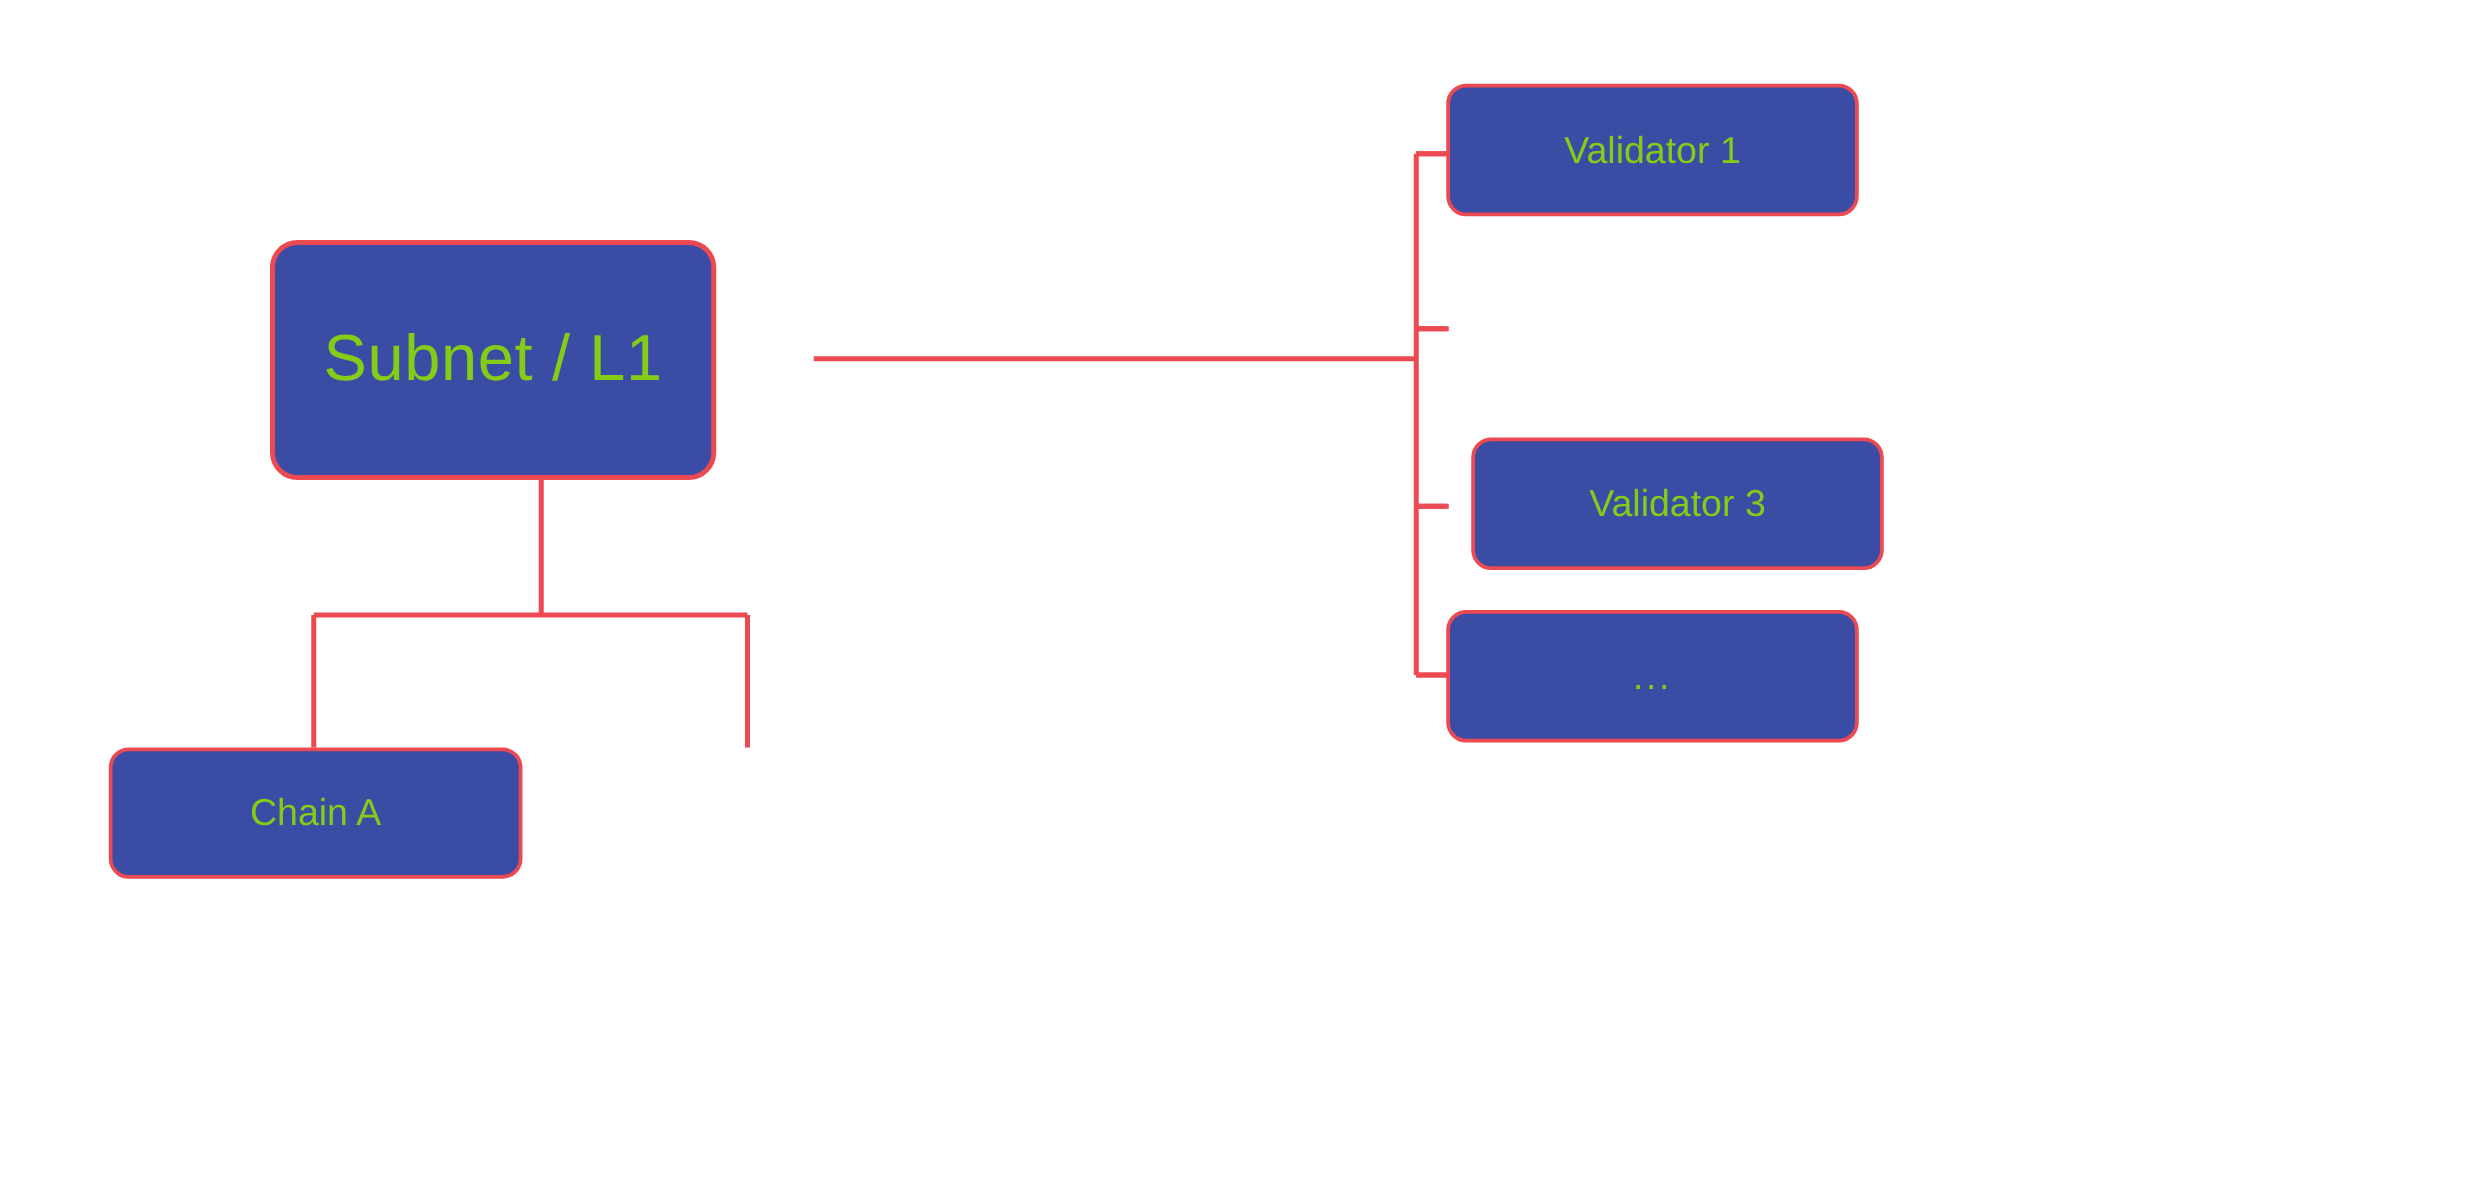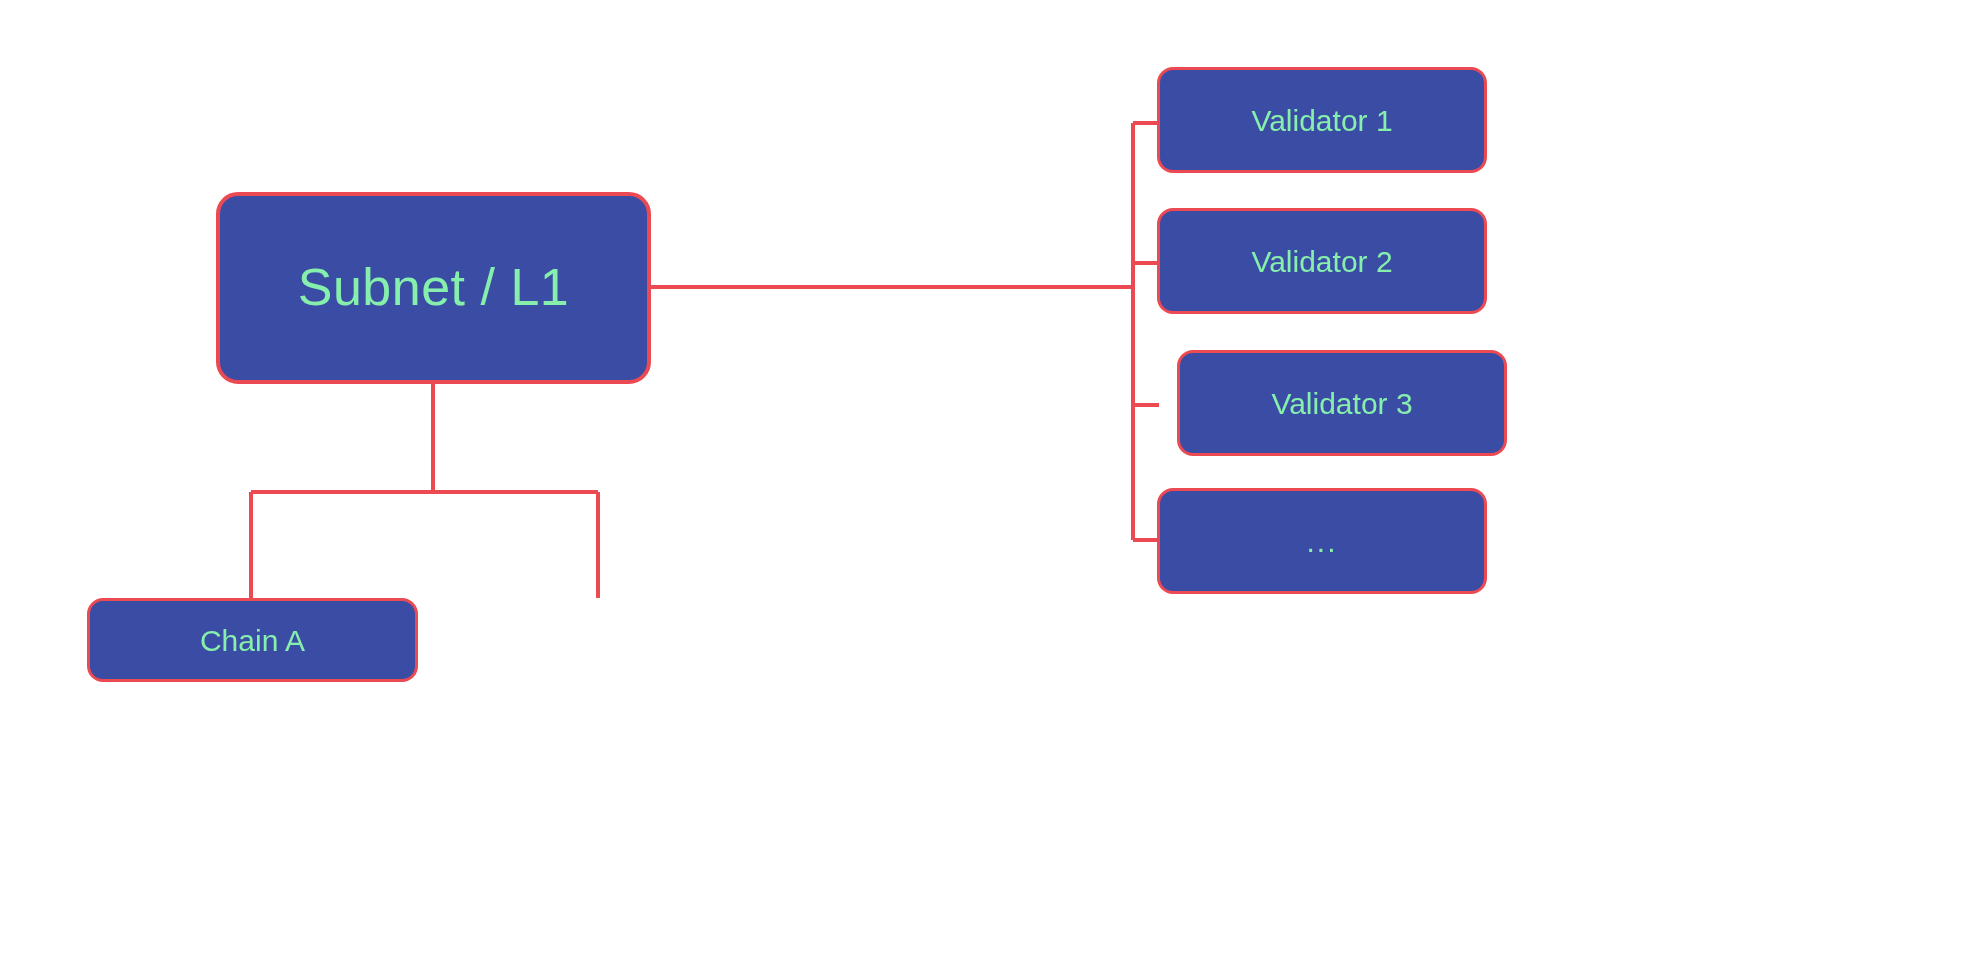--- a/index.html
+++ b/index.html
@@ -28,38 +28,38 @@
   }
   .node-box {
     position: absolute;
     box-sizing: border-box;
     background: #3B4CA5;
     border: 3px solid #EC4A52;
     border-radius: 16px;
     display: flex;
     align-items: center;
     justify-content: center;
-    color: #86efac;
+    color: #84cc16;
     text-align: center;
     line-height: 1.1;
     user-select: none;
   }
   .node-root {
     left: 216px;
     top: 192px;
-    width: 435px;
+    width: 357px;
     height: 192px;
     border-radius: 22px;
     border-width: 4px;
     font-size: 52px;
     letter-spacing: 0.5px;
   }
   .node-chain {
     width: 331px;
-    height: 84px;
+    height: 105px;
     top: 598px;
     font-size: 30px;
   }
   .node-chain-a { left: 87px; }
   .node-chain-b { left: 463px; }
   .node-validator {
     left: 1157px;
     width: 330px;
     height: 106px;
     font-size: 30px;
@@ -106,23 +106,20 @@
 
   <div class="node-box node-chain node-chain-a">
     <span>Chain A</span>
   </div>
 
 
   <div class="node-box node-validator node-validator-1">
     <span>Validator 1</span>
   </div>
 
-  <div class="node-box node-validator node-validator-2">
-    <span>Validator 2</span>
-  </div>
 
   <div class="node-box node-validator node-validator-3">
     <span>Validator 3</span>
   </div>
 
   <div class="node-box node-validator node-validator-more">
     <span>...</span>
   </div>
 
 </div>

